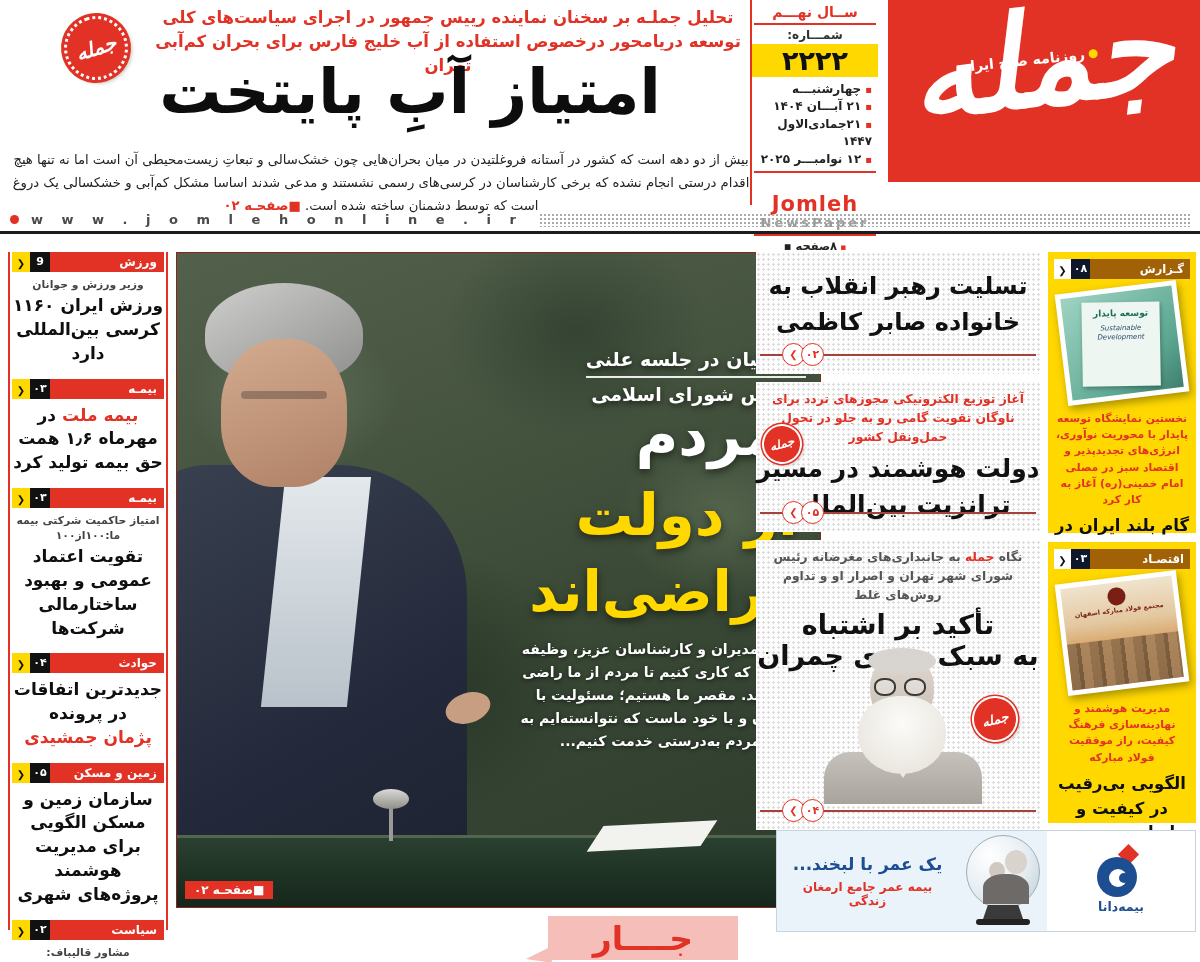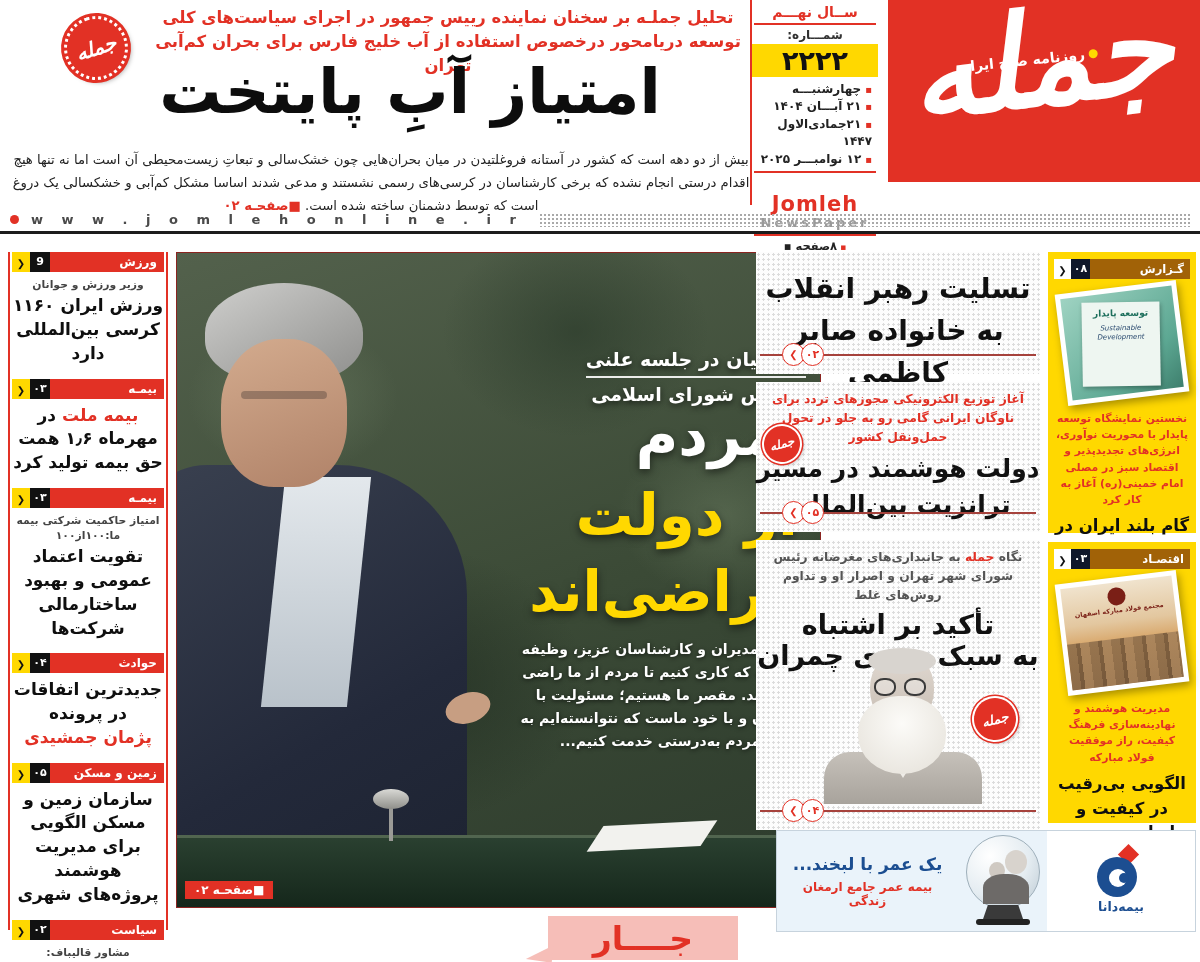--- a/index.html
+++ b/index.html
@@ -316,31 +316,31 @@
   <div class="ph-h1">مردم</div>
   <div class="ph-h2">از دولت</div>
   <div class="ph-h3">ناراضی‌اند</div>
   <div class="ph-body">وزرا، مدیران و کارشناسان عزیز، وظیفه ماست که کاری کنیم تا مردم از ما راضی باشند. مقصر ما هستیم؛ مسئولیت با مدیران و با خود ماست که نتوانسته‌ایم به مردم به‌درستی خدمت کنیم...</div>
   <div class="ph-tag">■صفحـه ۰۲</div>
 </div>
 
 <div class="abs jar">جــــار</div>
 
 <div class="rbox abs" style="top:252px; height:122px;">
-  <div class="rb-title" style="font-size:28px; line-height:1.5; padding-top:16px;">تسلیت رهبر انقلاب به خانواده صابر کاظمی</div>
+  <div class="rb-title" style="font-size:24px; line-height:1.5; padding-top:16px;">تسلیت رهبر انقلاب به خانواده صابر کاظمی</div>
   <div class="rfoot">
     <div class="circs">
       <span class="circ arr"></span>
       <span class="circ">۰۲</span>
     </div>
   </div>
 </div>
 
 <div class="rbox abs" style="top:382px; height:150px;">
-  <div class="rb-kicker" style="padding:8px 14px 2px;">آغاز توزیع الکترونیکی مجوزهای تردد برای ناوگان ایرانی گامی رو به جلو در تحول حمل‌ونقل کشور</div>
+  <div class="rb-kicker" style="padding:8px 14px 2px;">آغاز توزیع الکترونیکی مجوزهای تردد برای ناوگان تقویت گامی رو به جلو در تحول حمل‌ونقل کشور</div>
   <div class="mini-badge" style="left:8px; top:44px; width:36px; height:36px; font-size:12px;">جمله</div>
   <div class="rb-title" style="font-size:25px; line-height:1.45; margin-top:2px;">دولت هوشمند در مسیر ترانزیت بین‌المللی</div>
   <div class="rfoot">
     <div class="circs">
       <span class="circ arr"></span>
       <span class="circ">۰۵</span>
     </div>
   </div>
 </div>
 

